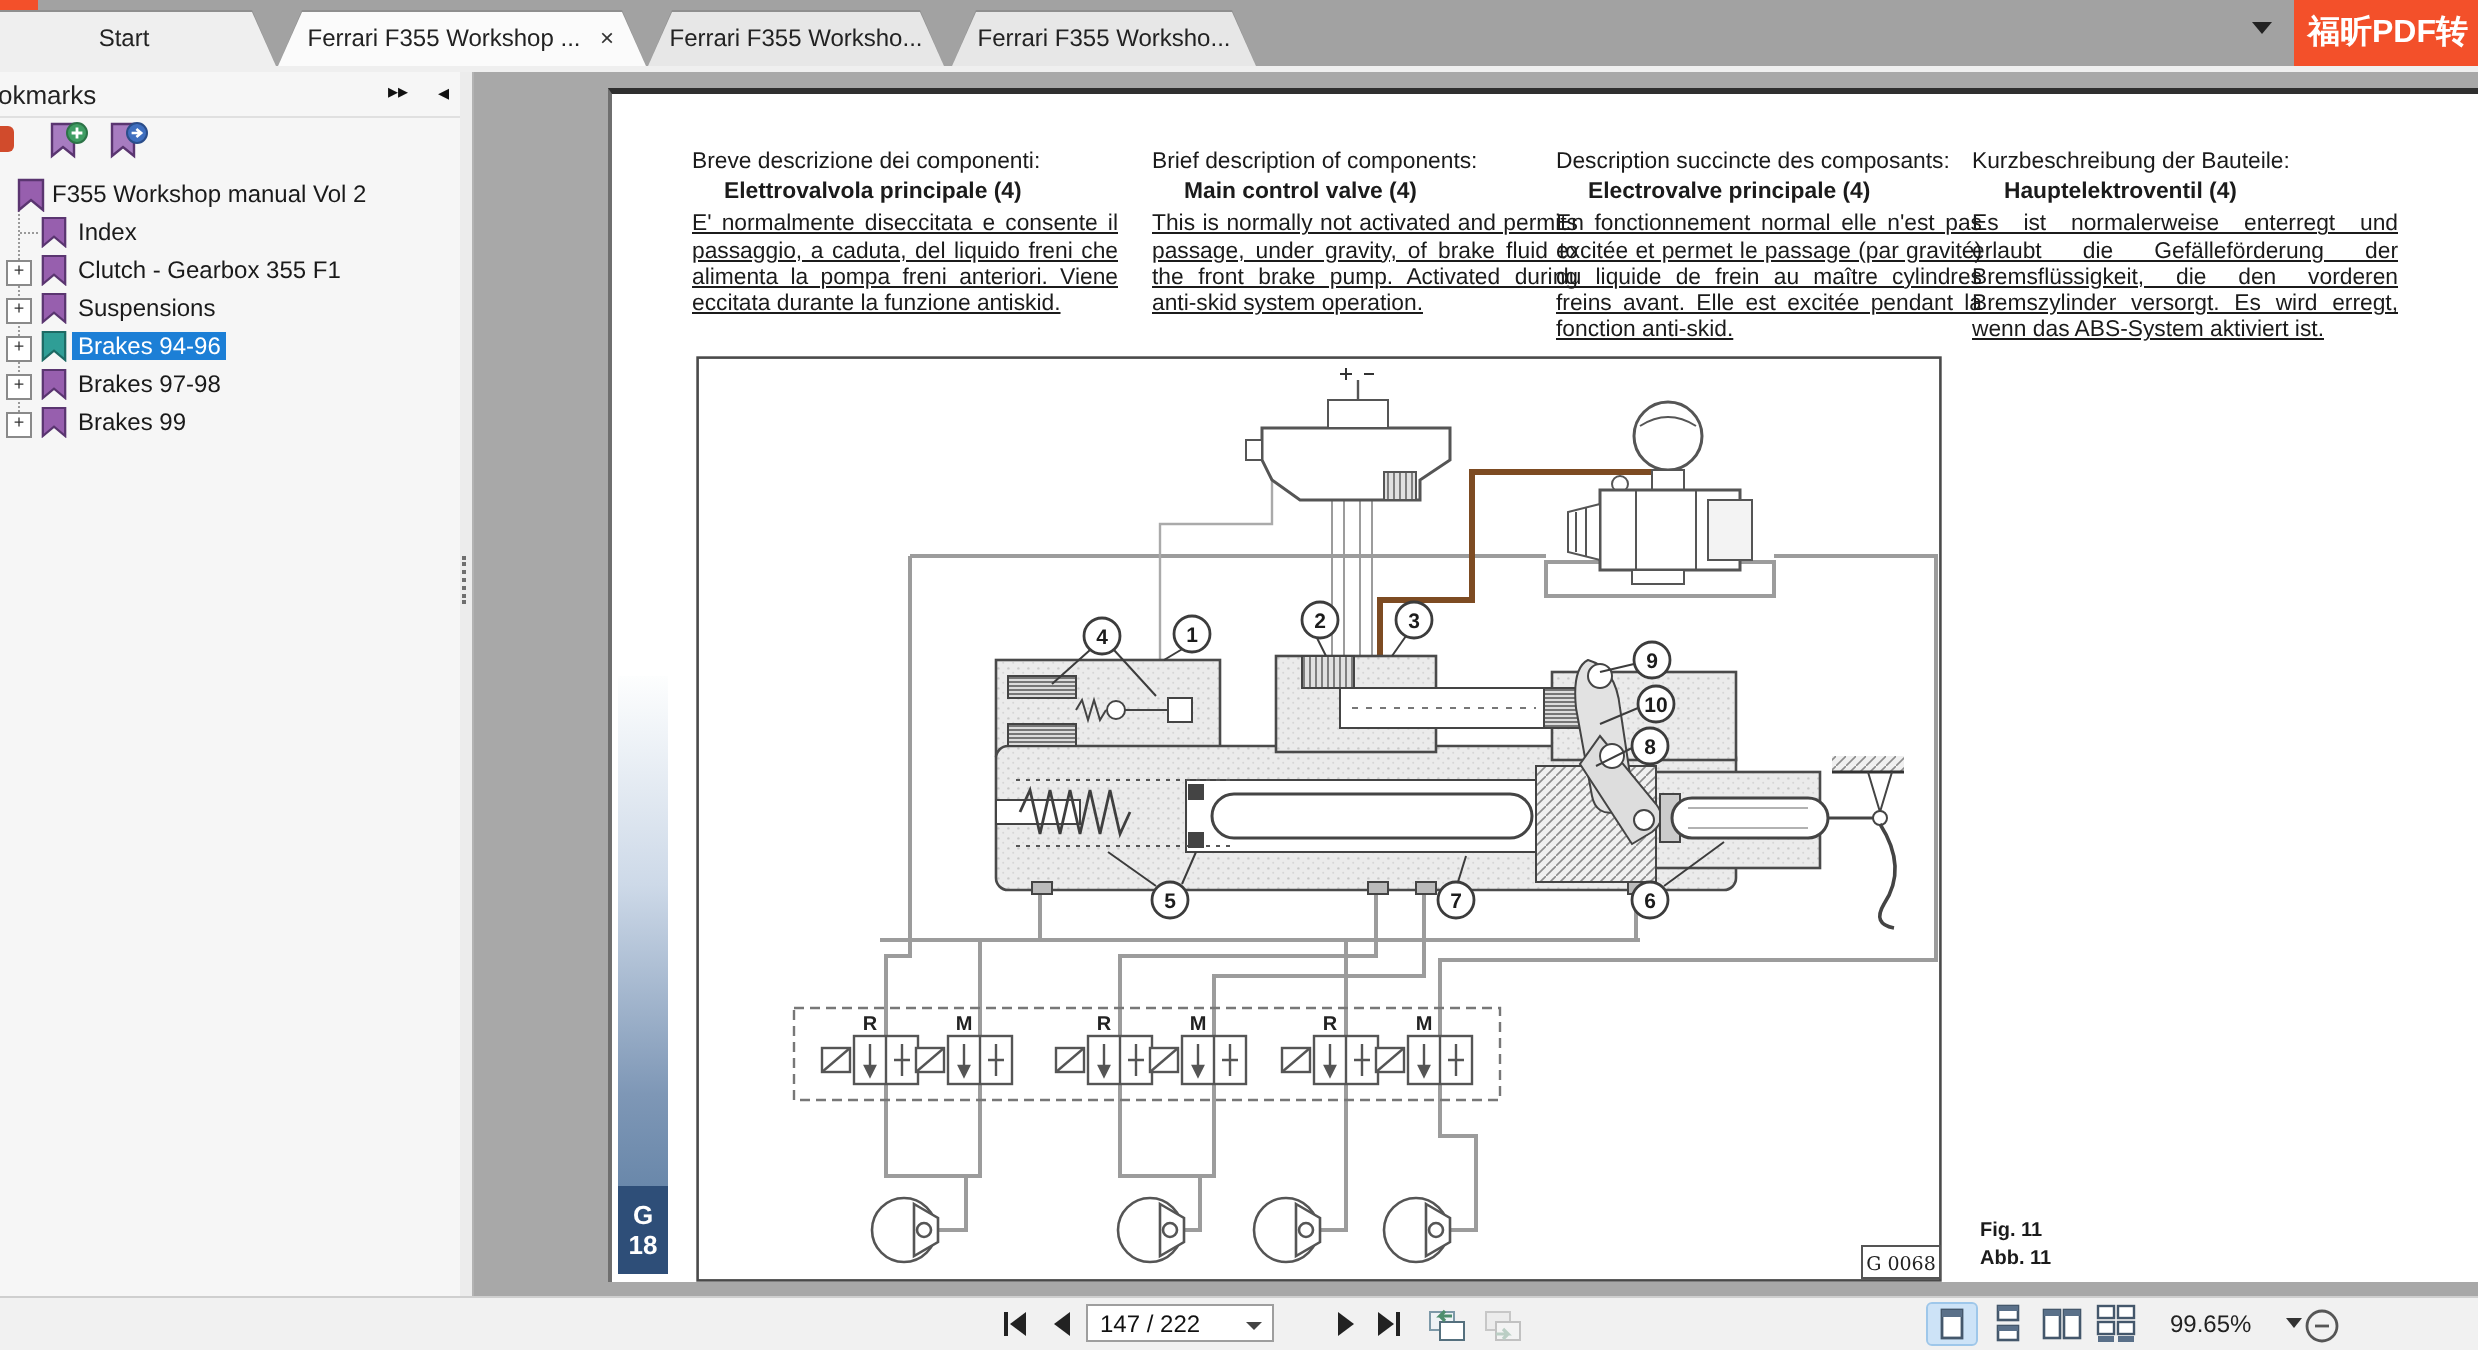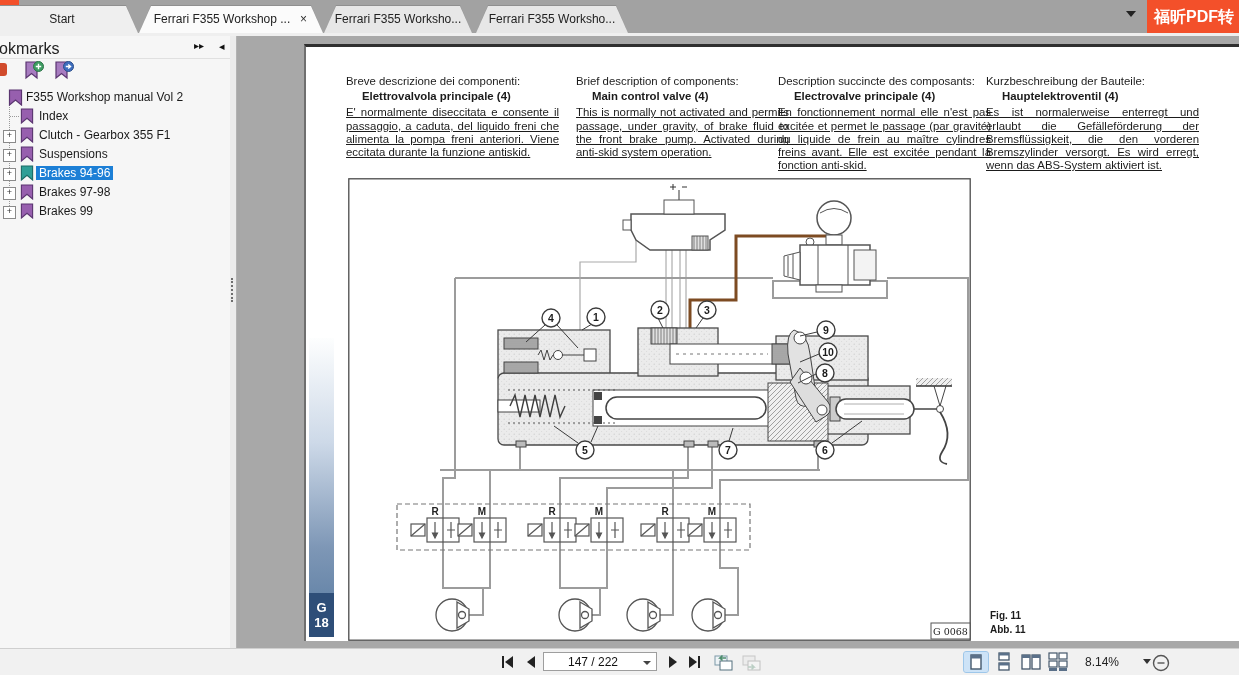--- a/index.html
+++ b/index.html
@@ -25,21 +25,21 @@
   .overflow-caret{position:absolute;left:1126px;top:11px;width:0;height:0;
     border-left:5px solid transparent;border-right:5px solid transparent;border-top:6px solid #222;}
   .foxit-btn{position:absolute;left:1147px;top:0;width:92px;height:33px;background:#f3502a;
     color:#fff;font-size:16px;font-weight:bold;line-height:33px;padding-left:7px;
     white-space:nowrap;overflow:hidden;}
   
   .sidebar{position:absolute;left:0;top:36px;width:230px;height:612px;background:#f6f6f6;}
   .sidebar-gutter{position:absolute;left:230px;top:36px;width:6px;height:612px;
     background:#ececec;border-right:1px solid #b3b3b3;}
   .bm-header{position:absolute;left:0;top:0;width:100%;height:22px;border-bottom:1px solid #e0e0e0;}
-  .bm-header .txt{position:absolute;left:-1px;top:4px;font-size:16px;color:#222;}
+  .bm-header .txt{position:absolute;left:-1px;top:4px;font-size:13px;color:#222;}
   .hdr-ico{position:absolute;top:4px;font-size:10px;color:#111;}
   .bm-toolbar{position:absolute;left:0;top:24px;width:100%;height:24px;}
   .red-partial{position:absolute;left:0;top:3px;width:7px;height:13px;background:#d14b2c;
     border-radius:0 3px 3px 0;}
   .tool-ico{position:absolute;top:0;width:22px;height:20px;}
   .tree{position:absolute;left:0;top:52px;width:100%;}
   .trow{position:absolute;left:0;height:19px;width:100%;font-size:12px;color:#1a1a1a;}
   .trow .flag{position:absolute;top:1px;}
   .trow .lab{position:absolute;top:2px;padding:0 3px;white-space:nowrap;}
   .trow.sel .lab{background:#1c7fd6;color:#fff;}
@@ -60,22 +60,22 @@
   .gstrip{position:absolute;left:3px;top:291px;width:25px;height:299px;
     background:linear-gradient(#fdfefe,#cdd9e8 35%,#7e97b6 70%,#56799f);}
   .gbox{position:absolute;left:0;bottom:0;width:25px;height:44px;background:#2e4e78;
     color:#fff;font-weight:bold;font-size:13px;text-align:center;line-height:15px;padding-top:7px;box-sizing:border-box;}
   .figlbl{position:absolute;font-size:10px;font-weight:bold;color:#1b1b1b;}
   .diagram-svg{position:absolute;left:42px;top:131px;}
   
   .statusbar{position:absolute;left:0;top:648px;width:1239px;height:27px;background:#f1f1f1;
     border-top:1px solid #cfcfcf;box-sizing:border-box;}
   .sb-ico{position:absolute;top:5px;width:18px;height:16px;}
-  .pagebox{position:absolute;left:543px;top:3px;width:114px;height:19px;background:#fff;
-    border:1px solid #9e9e9e;font-size:12px;color:#111;line-height:19px;padding-left:24px;box-sizing:border-box;}
+  .pagebox{position:absolute;left:543px;top:3px;width:94px;height:19px;background:#fff;
+    border:1px solid #9e9e9e;font-size:12px;color:#111;line-height:19px;padding-left:6px;box-sizing:border-box;}
   .pagebox .caret{position:absolute;right:5px;top:8px;width:0;height:0;
     border-left:4px solid transparent;border-right:4px solid transparent;border-top:4px solid #444;}
   .viewico{position:absolute;top:3px;width:24px;height:20px;border-radius:2px;}
   .viewico.sel{background:#cde3f7;outline:1px solid #9ec7ea;}
   .zoomtxt{position:absolute;left:1085px;top:6px;font-size:12px;color:#222;}
   .zcaret{position:absolute;left:1143px;top:10px;width:0;height:0;
     border-left:4px solid transparent;border-right:4px solid transparent;border-top:5px solid #333;}
 </style>
 </head>
 <body>
@@ -576,21 +576,21 @@
     <svg width="24" height="20" viewBox="0 0 24 20">
         <rect x="3" y="1" width="8" height="6" fill="#fff" stroke="#44576b" stroke-width="1.2"></rect>
         <rect x="13" y="1" width="8" height="6" fill="#fff" stroke="#44576b" stroke-width="1.2"></rect>
         <rect x="3" y="9" width="8" height="6" fill="#fff" stroke="#44576b" stroke-width="1.2"></rect>
         <rect x="13" y="9" width="8" height="6" fill="#fff" stroke="#44576b" stroke-width="1.2"></rect>
         <rect x="3" y="16" width="8" height="3" fill="#5a7089"></rect>
         <rect x="13" y="16" width="8" height="3" fill="#5a7089"></rect>
       </svg>
   </div>
 
-  <div class="zoomtxt">8.14%</div>
+  <div class="zoomtxt">99.65%</div>
   <div class="zcaret"></div>
   <div class="sb-ico" style="left:1152px;">
     <svg width="18" height="18" viewBox="0 0 18 18">
         <circle cx="9" cy="9" r="7.5" fill="none" stroke="#555" stroke-width="1.4"></circle>
         <path d="M5.5,9 H12.5" stroke="#555" stroke-width="1.4"></path>
       </svg>
   </div>
 
 </div>
 

